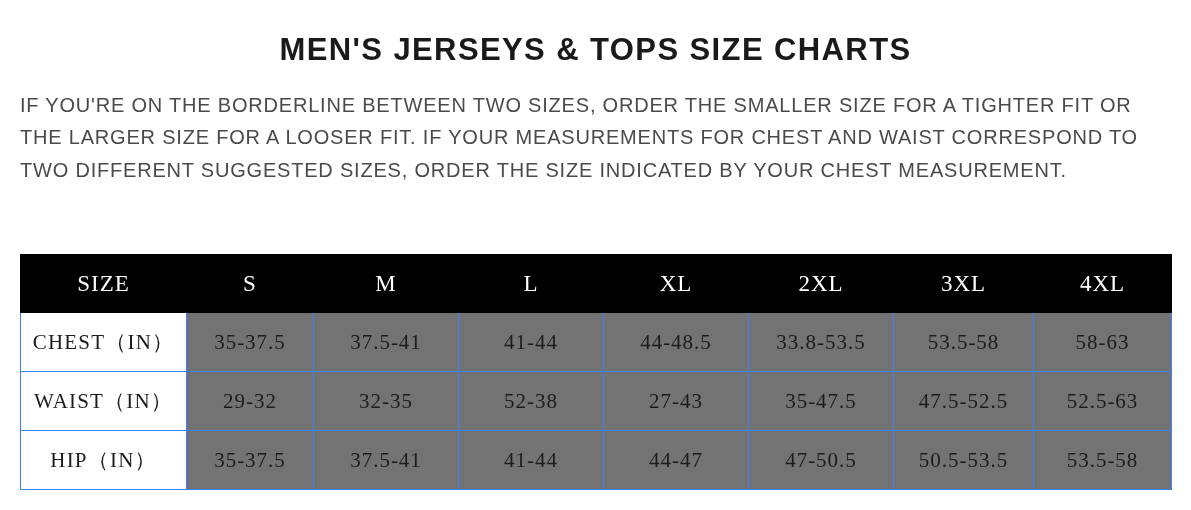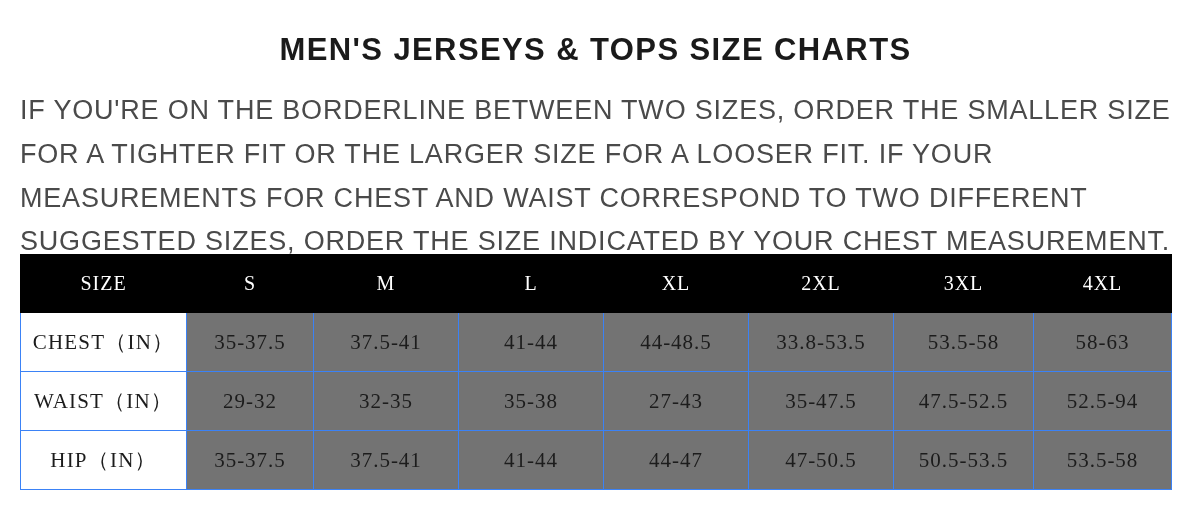--- a/index.html
+++ b/index.html
@@ -30,21 +30,21 @@
     color: #1a1a1a;
     margin: 0;
     padding-top: 33px;
     padding-bottom: 0;
     line-height: 1.1;
   }
   .intro {
     margin: 0;
     padding: 22px 20px 0 20px;
     font-family: "Liberation Sans", sans-serif;
-    font-size: 27px;
+    font-size: 20px;
     letter-spacing: 0.8px;
     color: #4a4a4a;
     line-height: 1.62;
     text-align: left;
   }
   .table-wrap {
     position: absolute;
     left: 20px;
     top: 254px;
     width: 1151px;
@@ -66,21 +66,21 @@
     vertical-align: middle;
     color: #1c1c1c;
     white-space: nowrap;
   }
   table.size-chart thead th {
     background: #000000;
     color: #ffffff;
     border: 1px solid #000000;
     font-weight: normal;
     height: 57px;
-    font-size: 20px;
+    font-size: 23px;
   }
   table.size-chart tbody td {
     background: #737373;
   }
   table.size-chart tbody td.rowlabel {
     background: #ffffff;
     letter-spacing: 1.2px;
   }
   col.c0 { width: 166px; }
   col.c1 { width: 127px; }
@@ -132,25 +132,25 @@
           <td>41-44</td>
           <td>44-48.5</td>
           <td>33.8-53.5</td>
           <td>53.5-58</td>
           <td>58-63</td>
         </tr>
         <tr>
           <td class="rowlabel">WAIST（IN）</td>
           <td>29-32</td>
           <td>32-35</td>
-          <td>35-38</td>
+          <td>52-38</td>
           <td>27-43</td>
           <td>35-47.5</td>
           <td>47.5-52.5</td>
-          <td>52.5-94</td>
+          <td>52.5-63</td>
         </tr>
         <tr>
           <td class="rowlabel">HIP（IN）</td>
           <td>35-37.5</td>
           <td>37.5-41</td>
           <td>41-44</td>
           <td>44-47</td>
           <td>47-50.5</td>
           <td>50.5-53.5</td>
           <td>53.5-58</td>

